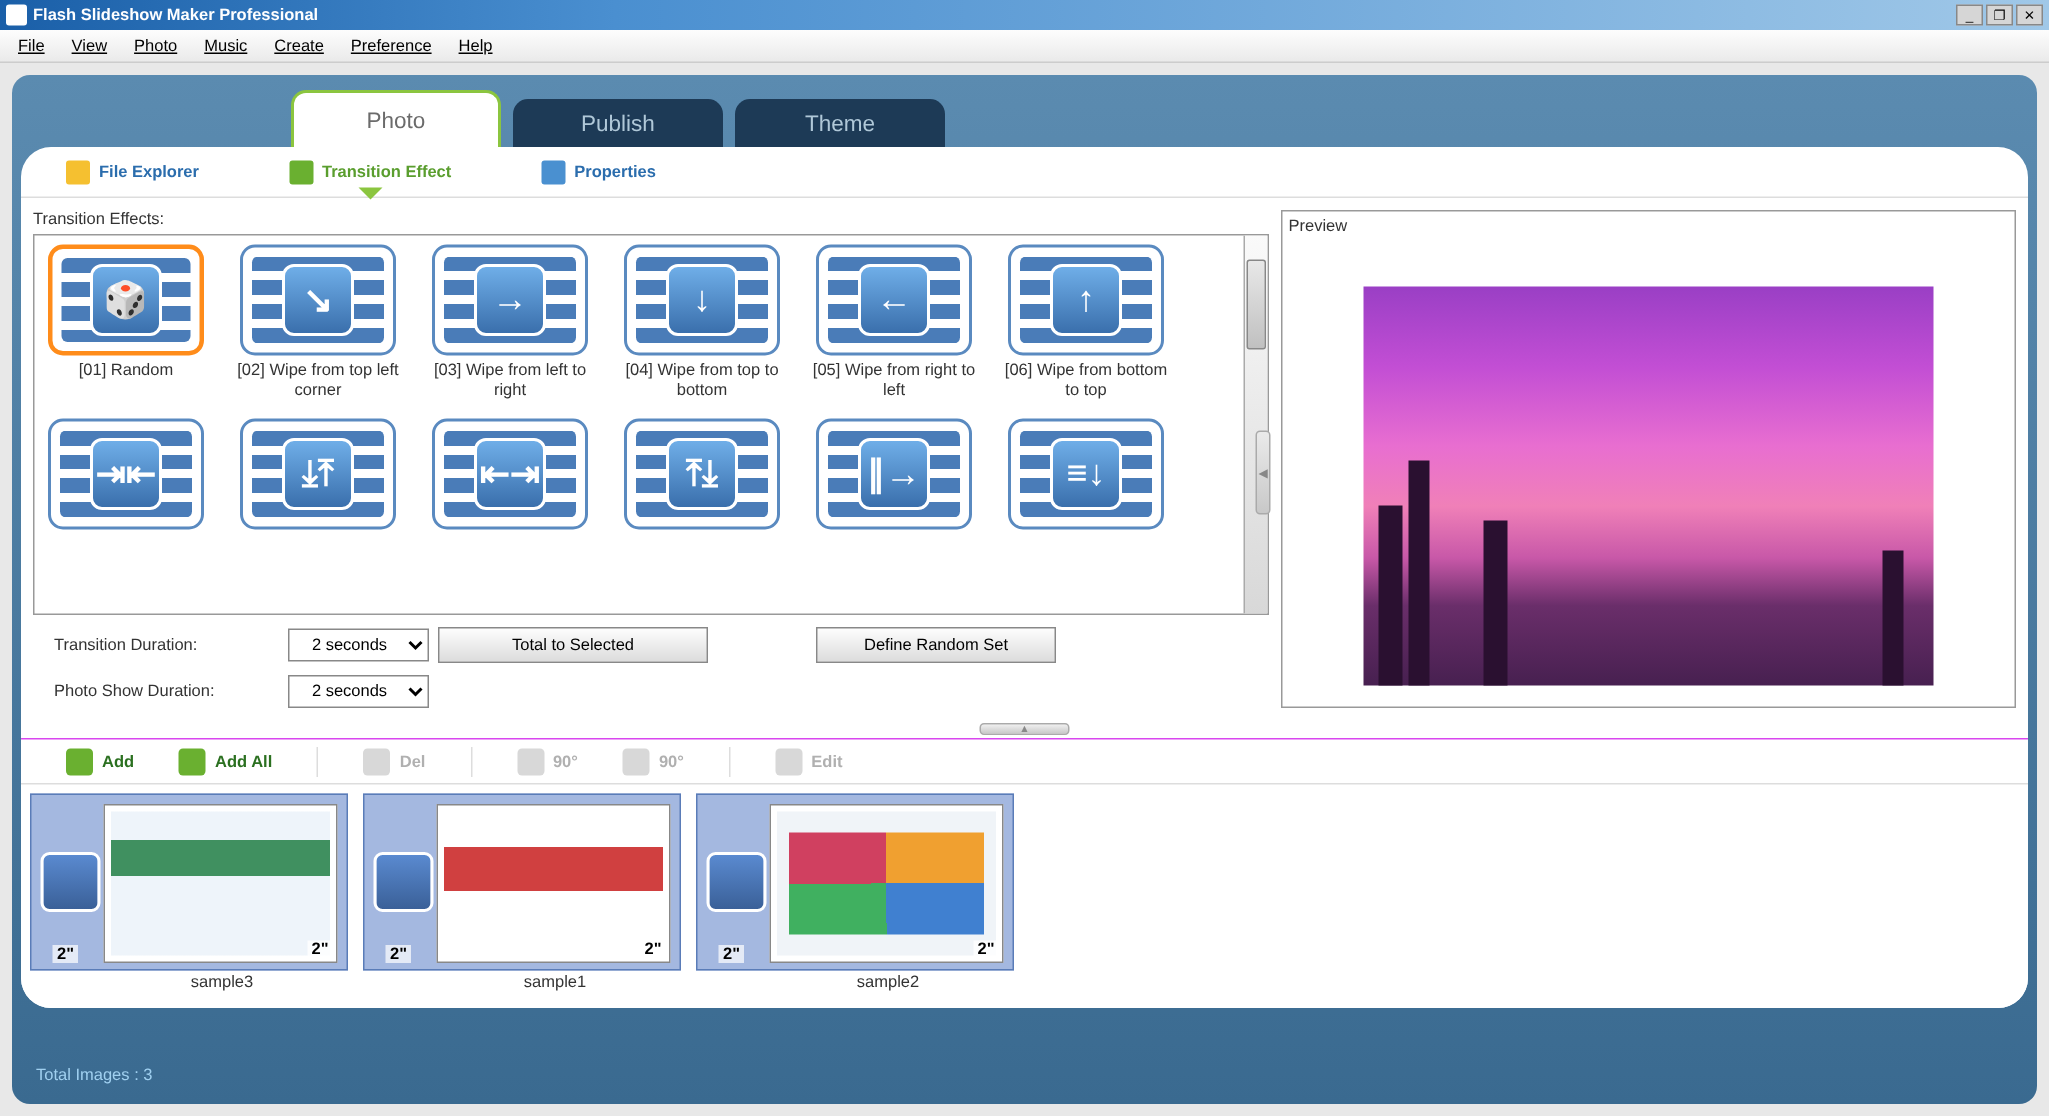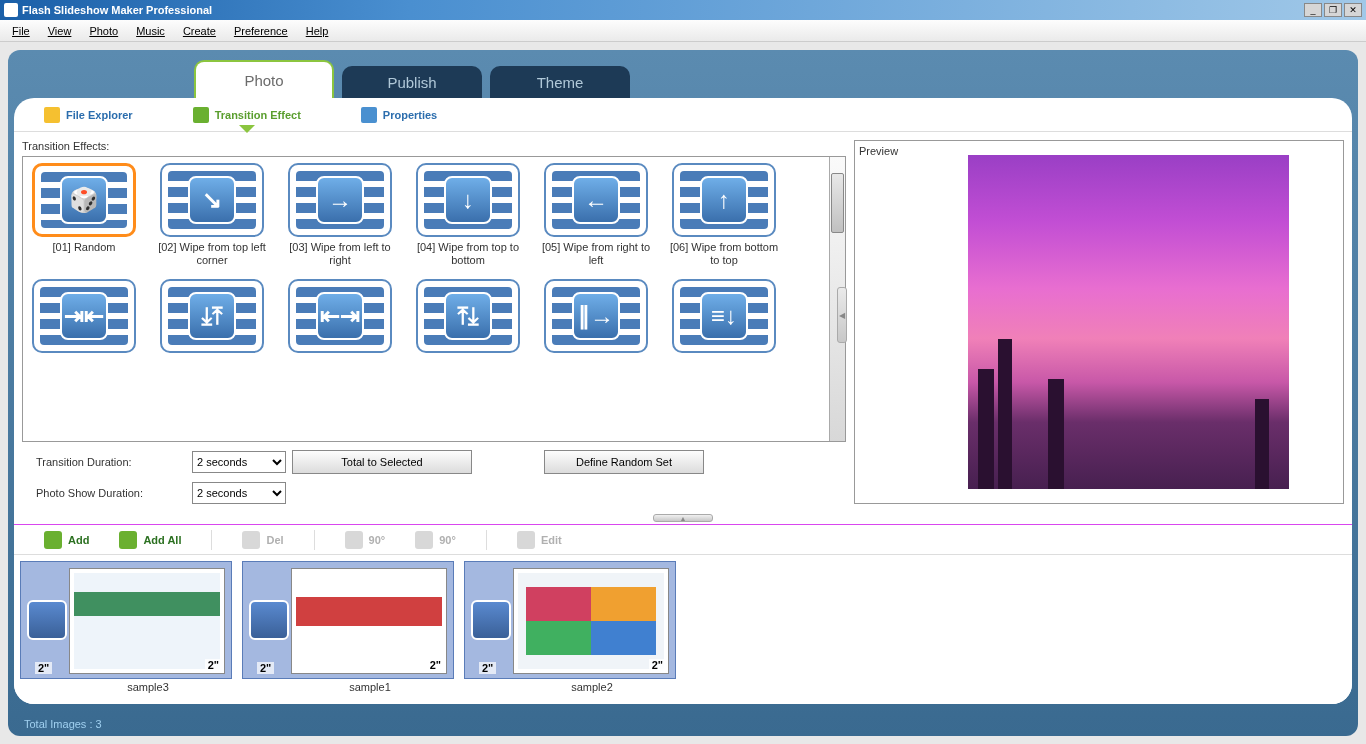--- a/index.html
+++ b/index.html
@@ -34,27 +34,27 @@
 .effects-scroll .thumb { position: absolute; top: 16px; left: 1px; right: 1px; height: 60px; background: linear-gradient(#e8e8e8,#c0c0c0); border: 1px solid #888; border-radius: 2px; }
 .effects-grid { display: flex; flex-wrap: wrap; padding: 6px 18px 6px 6px; gap: 10px 18px; }
 .effect-item { width: 110px; display: flex; flex-direction: column; align-items: center; cursor: pointer; }
 .effect-thumb { width: 104px; height: 74px; border-radius: 10px; background: #fff; border: 2px solid #5a8ac0; display: flex; align-items: center; justify-content: center; position: relative; overflow: hidden; }
 .effect-item.selected .effect-thumb { border: 3px solid #ff8c1a; }
 .effect-stripes { position: absolute; inset: 6px; background: repeating-linear-gradient(#4a7cb8 0 10px, #fff 10px 16px); border-radius: 4px; }
 .effect-arrow { position: relative; width: 48px; height: 48px; background: linear-gradient(#6faee8,#3a6fac); border-radius: 8px; border: 2px solid #fff; display: flex; align-items: center; justify-content: center; color: #fff; font-size: 24px; font-weight: bold; }
 .effect-label { text-align: center; color: #333; margin-top: 4px; line-height: 1.2; height: 28px; }
 .controls-row { display: flex; align-items: center; gap: 6px; margin-top: 8px; }
 .controls-row label { width: 150px; color: #333; margin-left: 14px; }
-.controls-row select { width: 94px; height: 22px; border: 1px solid #888; background: #fff; }
+.controls-row select { width: 94px; height: 22px; border: 1px solid #888; background: #fff; text-align: center; }
 .btn { height: 24px; padding: 0 10px; background: linear-gradient(#fdfdfd,#dcdcdc); border: 1px solid #888; cursor: pointer; display: inline-flex; align-items: center; justify-content: center; }
 .btn.wide { width: 180px; }
 .btn.wide2 { width: 160px; }
 .splitter { position: absolute; left: 836px; top: 170px; height: 290px; width: 12px; display:flex; align-items:center; justify-content:center;}
 .splitter .handle{ width:10px; height:56px; background:linear-gradient(#eaeaea,#c8c8c8); border:1px solid #aaa; border-radius:3px; display:flex; align-items:center; justify-content:center; color:#888; font-size:8px;}
-.preview-box { flex: 1; border: 1px solid #999; background: #fff; padding: 4px; display: flex; flex-direction: row; gap: 20px; }
+.preview-box { flex: 1; border: 1px solid #999; background: #fff; padding: 4px; display: flex; flex-direction: column; gap: 20px; }
 .preview-img { flex: 1; margin: 10px 50px; background: linear-gradient(180deg, #9a3fc5 0%, #c24ed4 20%, #e86ed0 40%, #f080b8 55%, #c858a8 68%, #6a2e6a 80%, #472050 100%); position: relative; }
 .palm { position: absolute; bottom: 0; background: #2a1030; }
 .palm.p1 { left: 10px; width: 16px; height: 120px; }
 .palm.p2 { left: 30px; width: 14px; height: 150px; }
 .palm.p3 { left: 80px; width: 16px; height: 110px; }
 .palm.p4 { right: 20px; width: 14px; height: 90px; }
 .horiz-splitter { height: 12px; display: flex; align-items: center; justify-content: center; }
 .horiz-splitter .h { width: 60px; height: 8px; background: linear-gradient(#f0f0f0,#c8c8c8); border:1px solid #aaa; border-radius: 3px; color:#888; font-size:7px; display:flex; align-items:center; justify-content:center;}
 .toolbar2 { height: 30px; background: #fff; border-top: 1px solid #d946ef; display: flex; align-items: center; padding: 0 30px; gap: 30px; }
 .tbtn { display: flex; align-items: center; gap: 6px; font-weight: bold; cursor: pointer; }
@@ -67,21 +67,21 @@
 .photo-box { width: 212px; height: 118px; background: #a4b8e0; border: 1px solid #5a7cb8; position: relative; padding: 4px; }
 .mini-trans { position: absolute; left: 6px; top: 50%; transform: translateY(-50%); width: 40px; height: 40px; background: linear-gradient(#5a8ad0,#3a6098); border-radius: 6px; border: 2px solid #fff; }
 .mini-dur { position: absolute; left: 14px; bottom: 4px; color: #000; background: rgba(255,255,255,.7); padding: 0 3px; font-weight: bold; }
 .mini-img { position: absolute; right: 6px; top: 6px; width: 156px; height: 106px; background: #fff; border: 1px solid #888; overflow: hidden; }
 .mini-img .mock { position: absolute; inset: 4px; background: linear-gradient(#eef4fa 0 20%, #409060 20% 45%, #eef4fa 45% 100%); }
 .mini-img.m2 .mock { background: linear-gradient(#fff 0 25%, #d04040 25% 55%, #fff 55% 100%); }
 .mini-img.m3 .mock { background: #f0f4f8; }
 .mini-img.m3 .mock::before{ content:""; position:absolute; left:8px; top:14px; right:8px; bottom:14px; background: conic-gradient(#f0a030 0 25%, #4080d0 0 50%, #40b060 0 75%, #d04060 0); }
 .mini-dur2 { position: absolute; right: 2px; bottom: 2px; background: rgba(255,255,255,.8); padding: 0 3px; font-weight: bold; }
 .photo-label { margin-top: 2px; color: #333; margin-left: 44px; }
-.statusbar { height: 26px; border-radius: 0 0 8px 8px; color: #a0d0f0; display: flex; align-items: flex-end; padding: 0 10px; }
+.statusbar { height: 26px; border-radius: 0 0 8px 8px; color: #a0d0f0; display: flex; align-items: center; padding: 0 10px; margin-top: 32px; }
 </style>
 </head>
 <body>
 
 <div class="titlebar">
   <div class="app-icon"></div>
   <div class="title">Flash Slideshow Maker Professional</div>
   <div class="winbtns">
     <div>_</div>
     <div>❐</div>

